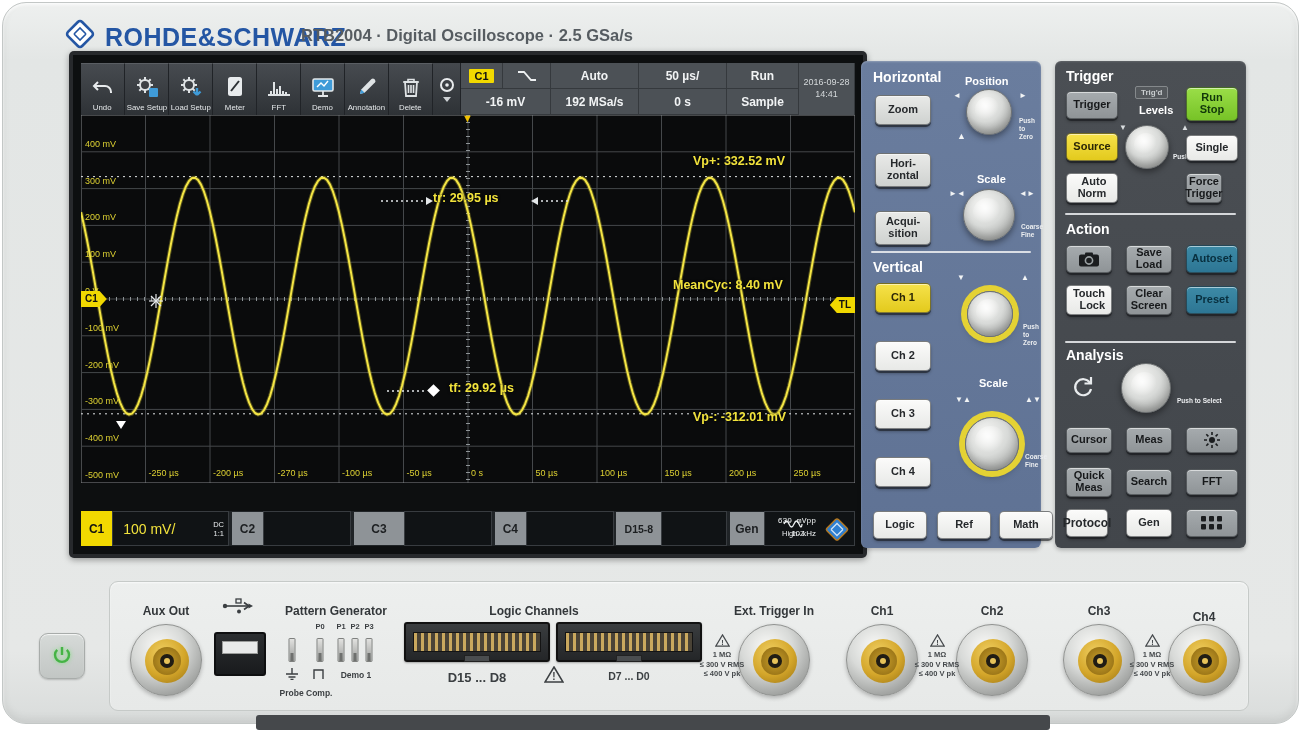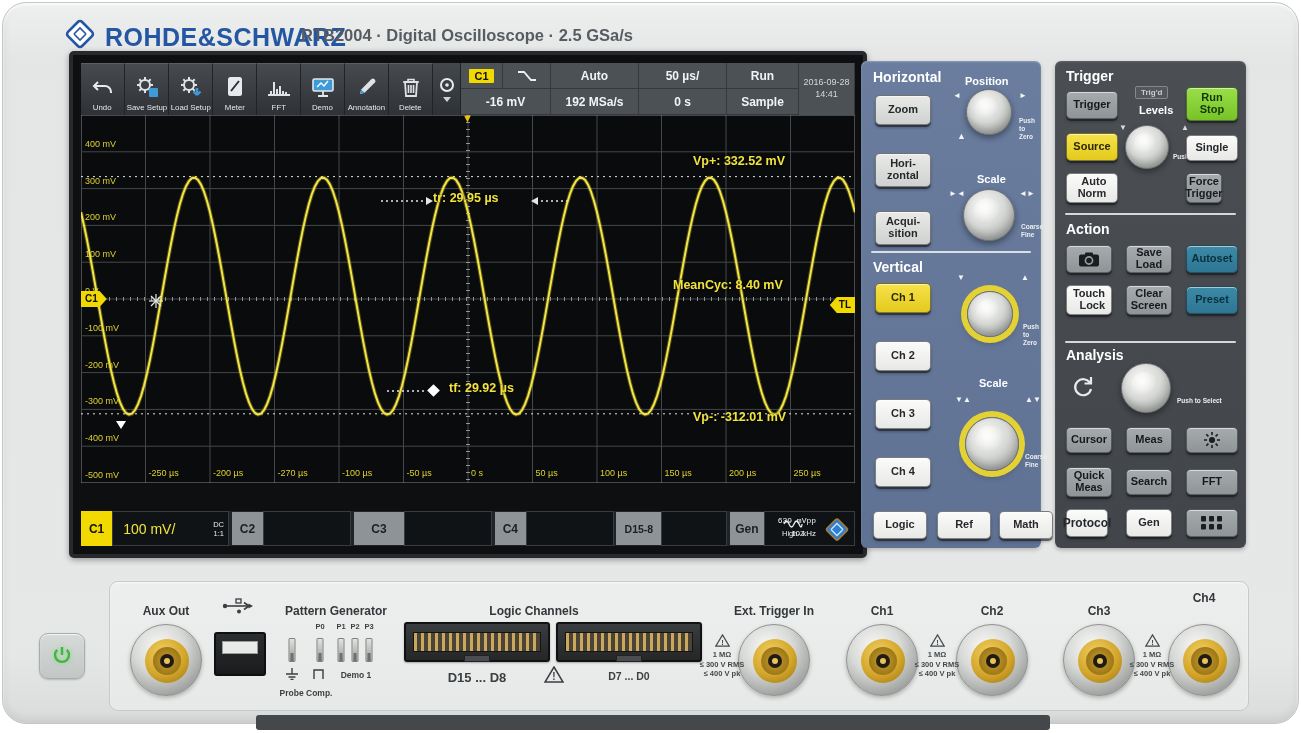--- a/index.html
+++ b/index.html
@@ -554,21 +554,21 @@
       <span class="smalllab" style="left:519px;top:88px;font-size:10.5px;">D7 ... D0</span>
       <svg width="20" height="17" viewBox="0 0 20 17" style="position:absolute;left:434px;top:84px;">
         <path d="M10 1 L19 16 H1 Z" fill="none" stroke="#3b3f42" stroke-width="1.5"></path>
           <text x="10" y="14" text-anchor="middle" font-size="10" font-weight="bold" fill="#3b3f42">!</text>
       </svg>
 
       <div class="clabel" style="left:664px;top:22px;">Ext. Trigger In</div>
       <div class="clabel" style="left:772px;top:22px;">Ch1</div>
       <div class="clabel" style="left:882px;top:22px;">Ch2</div>
       <div class="clabel" style="left:989px;top:22px;">Ch3</div>
-      <div class="clabel" style="left:1094px;top:9px;">Ch4</div>
+      <div class="clabel" style="left:1094px;top:28px;">Ch4</div>
       <div class="bnc" style="left:664px;top:78px;">
           <i class="g1"></i>
           <i class="g2"></i>
           <i class="g3"></i>
           <i class="g4"></i>
         </div>
       <div class="bnc" style="left:772px;top:78px;">
           <i class="g1"></i>
           <i class="g2"></i>
           <i class="g3"></i>

